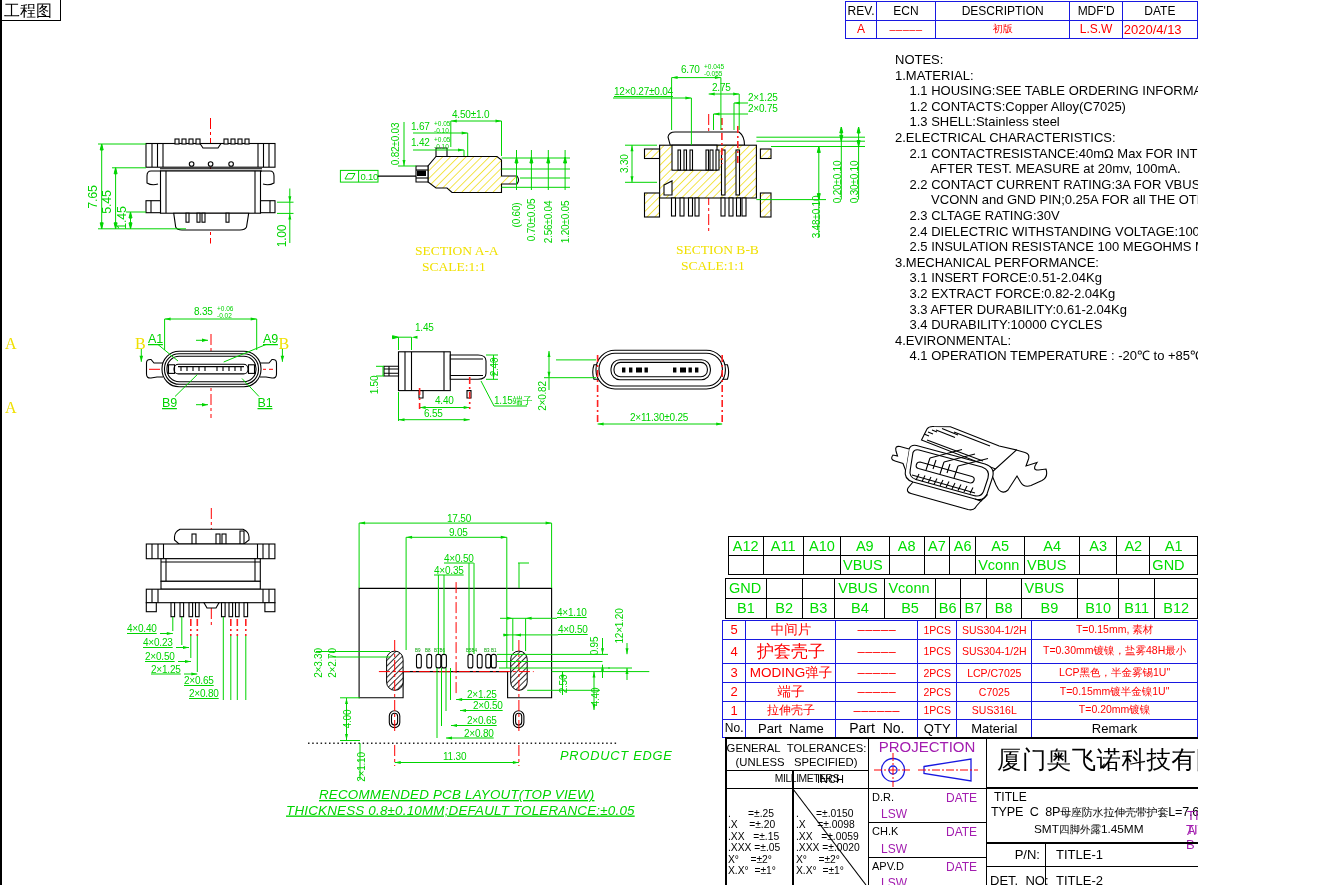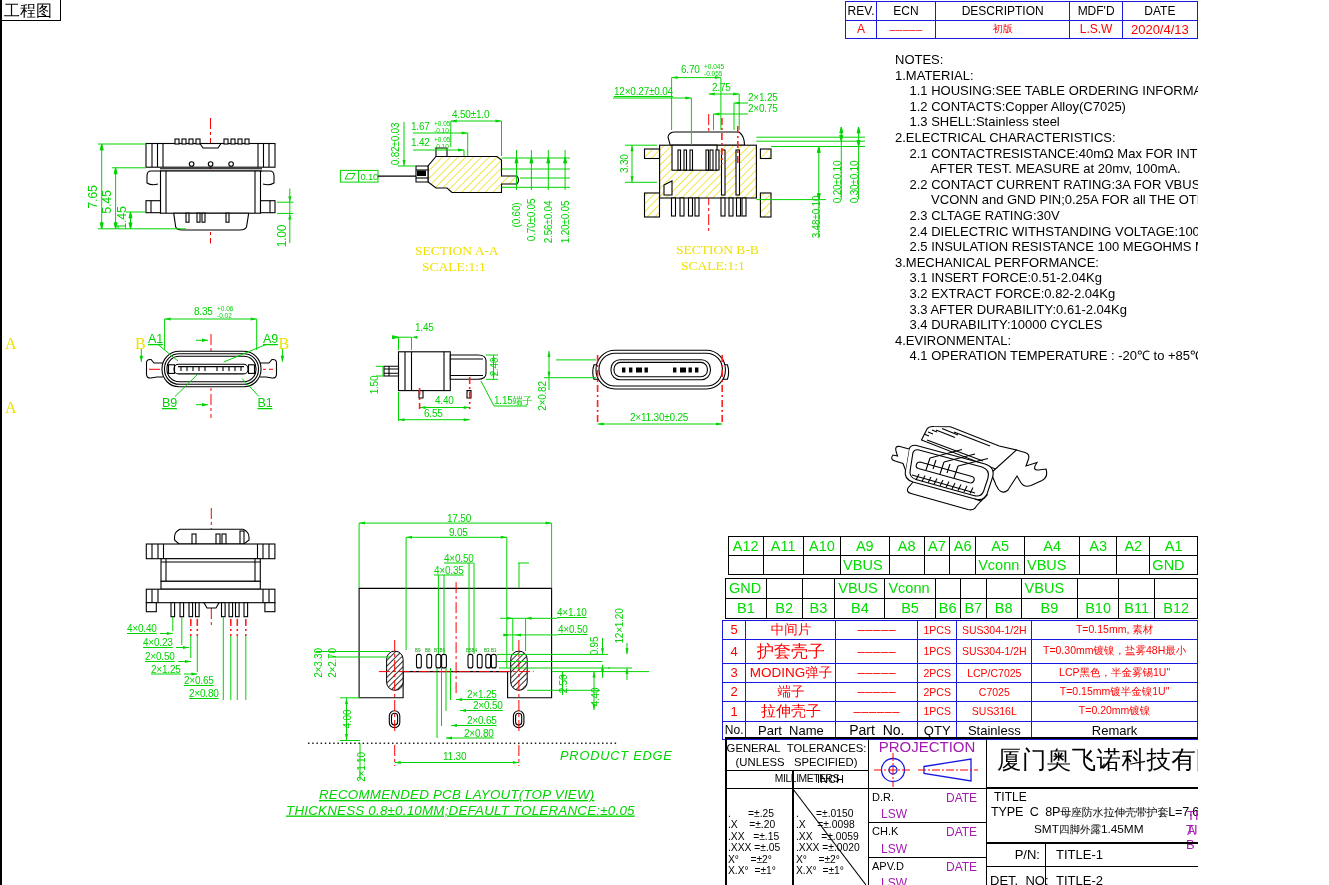--- a/index.html
+++ b/index.html
@@ -31,21 +31,21 @@
   <td style="border:1.4px solid #1818e0;width:92px;text-align:center;font-size:12px;">ECN</td>
   <td style="border:1.4px solid #1818e0;width:210px;text-align:center;font-size:12px;">DESCRIPTION</td>
   <td style="border:1.4px solid #1818e0;width:69px;text-align:center;font-size:12px;">MDF'D</td>
   <td style="border:1.4px solid #1818e0;width:95px;text-align:center;font-size:12px;">DATE</td>
 </tr>
 <tr style="height:17px;color:#ff0000;">
   <td style="border:1.4px solid #1818e0;text-align:center;font-size:12px;">A</td>
   <td style="border:1.4px solid #1818e0;text-align:center;font-size:11px;letter-spacing:0.5px;">–––––</td>
   <td style="border:1.4px solid #1818e0;text-align:center;font-size:10px;">初版</td>
   <td style="border:1.4px solid #1818e0;text-align:center;font-size:12px;">L.S.W</td>
-  <td style="border:1.4px solid #1818e0;text-align:center;font-size:13px;">2020/4/13</td>
+  <td style="border:1.4px solid #1818e0;text-align:left;font-size:13px;">2020/4/13</td>
 </tr>
 </tbody>
       </table>
 </div>
 
 <div class="abs" style="left:1290px;top:0;width:26px;height:14px;background:#3d3d3d;color:#fff;font-size:12px;font-weight:bold;line-height:13px;text-align:center;letter-spacing:-1px;">↗↖</div>
 
 <div class="abs blk nb" style="left:895px;top:52px;font-size:13px;line-height:15.6px;">NOTES:
 1.MATERIAL:
     1.1 HOUSING:SEE TABLE ORDERING INFORMATION
@@ -167,32 +167,32 @@
 <tr style="height:18px;color:#ff0000;">
             <td style="font-size:13px;">2</td>
             <td style="font-size:13.5px;">端子</td>
             <td style="letter-spacing:0.5px;font-size:13px;">–––––</td>
             <td>2PCS</td>
             <td>C7025</td>
             <td>T=0.15mm镀半金镍1U"</td>
           </tr>
 <tr style="height:18px;color:#ff0000;">
             <td style="font-size:13px;">1</td>
-            <td style="font-size:15px;font-family:Liberation Mono, monospace;">拉伸壳子</td>
+            <td style="font-size:12px;font-family:Liberation Mono, monospace;">拉伸壳子</td>
             <td style="letter-spacing:0.5px;font-size:13px;">––––––</td>
             <td>1PCS</td>
             <td>SUS316L</td>
             <td>T=0.20mm镀镍</td>
           </tr>
 <tr style="height:18px;color:#000;">
             <td style="font-size:12px;">No.</td>
             <td style="font-size:13px;">Part&nbsp;&nbsp;Name</td>
             <td style="font-size:14px;">Part&nbsp;&nbsp;No.</td>
             <td style="font-size:13px;">QTY</td>
-            <td style="font-size:13px;">Stainless</td>
+            <td style="font-size:13px;">Material</td>
             <td style="font-size:13px;">Remark</td>
           </tr>
 </tbody>
       </table>
 </div>
 
 <div class="abs" style="left:725px;top:737px;width:1.6px;height:148px;background:#000;"></div>
 <div class="abs" style="left:867.5px;top:737px;width:1.6px;height:148px;background:#000;"></div>
 <div class="abs" style="left:985.5px;top:737px;width:1.8px;height:148px;background:#000;"></div>
 <div class="abs" style="left:1325.5px;top:737px;width:1.8px;height:148px;background:#000;"></div>

